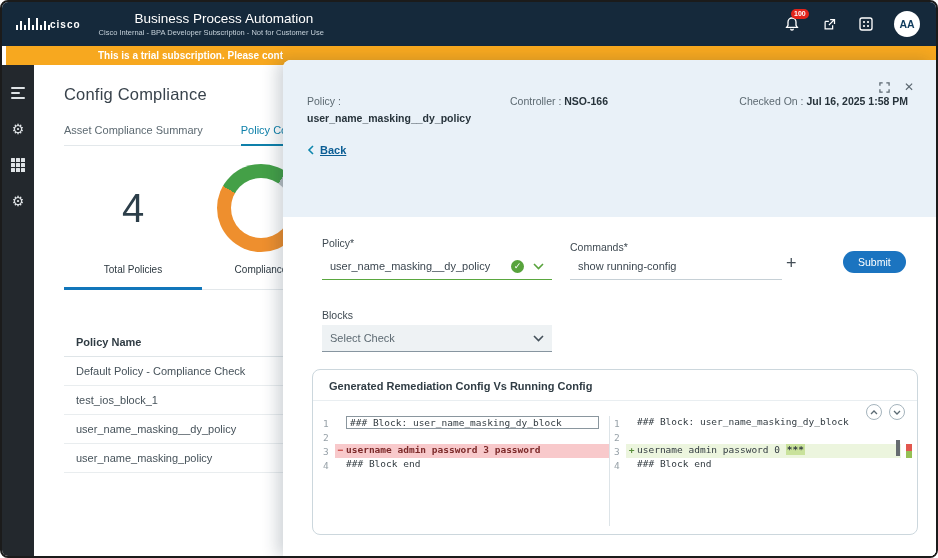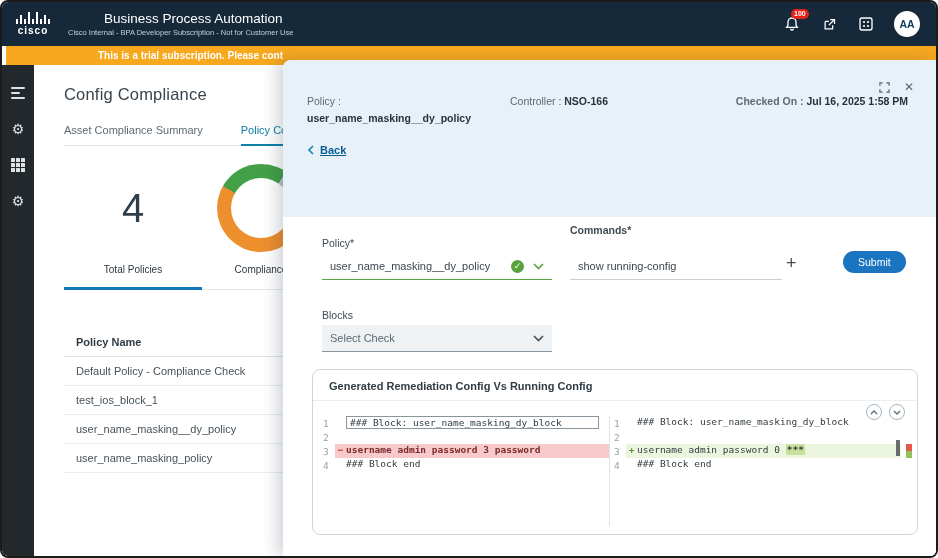--- a/index.html
+++ b/index.html
@@ -2,21 +2,21 @@
 <html><head>
 <meta charset="utf-8">
 <style>
   * { margin:0; padding:0; box-sizing:border-box; }
   html,body { width:938px; height:558px; }
   body { font-family:"Liberation Sans", sans-serif; background:#fff; position:relative; }
   #app { position:absolute; inset:0; border:2px solid #1b1b1b; border-radius:8px; overflow:hidden; background:#fff; }
 
   
   .topbar { position:absolute; top:0; left:0; right:0; height:44px; background:#15293b; display:flex; align-items:center; padding:0 16px 0 14px; z-index:3; }
-  .cisco-logo { display:flex; flex-direction:column; align-items:center; margin-right:18px; }
+  .cisco-logo { display:flex; flex-direction:row; align-items:center; margin-right:18px; }
   .bars { display:flex; align-items:flex-end; gap:2px; height:12px; }
   .bars span { width:2px; background:#fff; display:block; }
   .bars span:nth-child(1){height:5px}.bars span:nth-child(2){height:9px}.bars span:nth-child(3){height:5px}
   .bars span:nth-child(4){height:12px}.bars span:nth-child(5){height:5px}.bars span:nth-child(6){height:12px}
   .bars span:nth-child(7){height:5px}.bars span:nth-child(8){height:9px}.bars span:nth-child(9){height:5px}
   .cisco-word { color:#fff; font-size:10px; font-weight:700; letter-spacing:1px; margin-top:1px; }
   .app-title { color:#fff; font-size:13.5px; font-weight:500;margin-left:36px; }
   .app-subtitle { color:#c4d0d9; font-size:7.5px; margin-top:2px; }
   .header-right { margin-left:auto; display:flex; align-items:center; gap:19px; }
   .hicon { position:relative; width:18px; height:18px; display:flex; align-items:center; justify-content:center; cursor:pointer; }
@@ -60,21 +60,21 @@
   .panel { position:absolute; left:281px; top:58px; width:653px; bottom:0; background:#fff; border-top-left-radius:8px; box-shadow:-6px 0 16px rgba(20,40,60,0.2); z-index:5; overflow:hidden; }
   .panel-header { height:157px; background:#e9f1f8; padding:20px 24px 0; position:relative; }
   .panel-title { font-size:17px; font-weight:600; color:#2b3b46; }
   .win-icons { position:absolute; top:20px; right:22px; display:flex; gap:14px; align-items:center; color:#5b6770; }
   .win-icons .wicon { cursor:pointer; font-size:12px; display:flex; align-items:center; }
   .info-row { display:flex; margin-top:15px; font-size:10.5px; color:#5d6a72; }
   .info-col b { color:#27333b; }
   .info-policy { width:203px; }
   .info-policy b { display:block; margin-top:5px; }
   .info-ctrl { width:212px; }
-  .info-checked { margin-left:auto; padding-right:4px; white-space:nowrap;font-weight:bold; }
+  .info-checked { margin-left:auto; padding-right:4px; white-space:nowrap; }
   .back-row { margin-top:20px; display:flex; align-items:center; gap:5px; }
   .back-link { font-size:11px; font-weight:700; color:#0a5d94; text-decoration:underline; cursor:pointer; }
 
   .panel-body { position:relative; height:calc(100% - 157px); background:#fff; }
   .f-label { position:absolute; font-size:10.5px; color:#3f4a52; }
   .field { position:absolute; height:27px; display:flex; align-items:center; padding:0 8px; font-size:11px; color:#3c4750; background:#fff; cursor:pointer; }
   .fld-policy { left:39px; top:36px; width:230px; border-bottom:1.5px solid #5aa73f; }
   .fld-policy .fval { flex:1; white-space:nowrap; overflow:hidden; }
   .ok-badge { width:13px; height:13px; border-radius:50%; background:#58a33c; color:#fff; font-size:9px; display:flex; align-items:center; justify-content:center; margin:0 9px 0 4px; flex:none; }
   .fld-commands { left:287px; top:36px; width:212px; height:27px; position:absolute; border:none; border-bottom:1px solid #c6d0d6; font-family:"Liberation Sans",sans-serif; font-size:11px; color:#3c4750; padding:0 8px; background:#fff; outline:none; }
@@ -257,21 +257,21 @@
     <div class="panel-body">
       <span class="f-label" style="left:39px; top:20px;">Policy*</span>
       <div class="field fld-policy">
         <span class="fval">user_name_masking__dy_policy</span>
         <span class="ok-badge">✓</span>
         <svg width="11" height="7" viewBox="0 0 11 7">
             <path d="M1 1l4.5 4.5L10 1" fill="none" stroke="#58a33c" stroke-width="1.6"></path>
           </svg>
       </div>
 
-      <span class="f-label" style="left:287px; top:7px;font-weight:bold;">Commands*</span>
+      <span class="f-label" style="left:287px; top:24px;">Commands*</span>
       <input class="fld-commands" readonly="" value="show running-config" style="">
       <button class="plus-btn">+</button>
       <button class="submit-btn">Submit</button>
 
       <span class="f-label" style="left:39px; top:92px;">Blocks</span>
       <div class="field fld-blocks">
         <span class="fval">Select Check</span>
         <svg width="11" height="7" viewBox="0 0 11 7">
             <path d="M1 1l4.5 4.5L10 1" fill="none" stroke="#44505a" stroke-width="1.6"></path>
           </svg>

